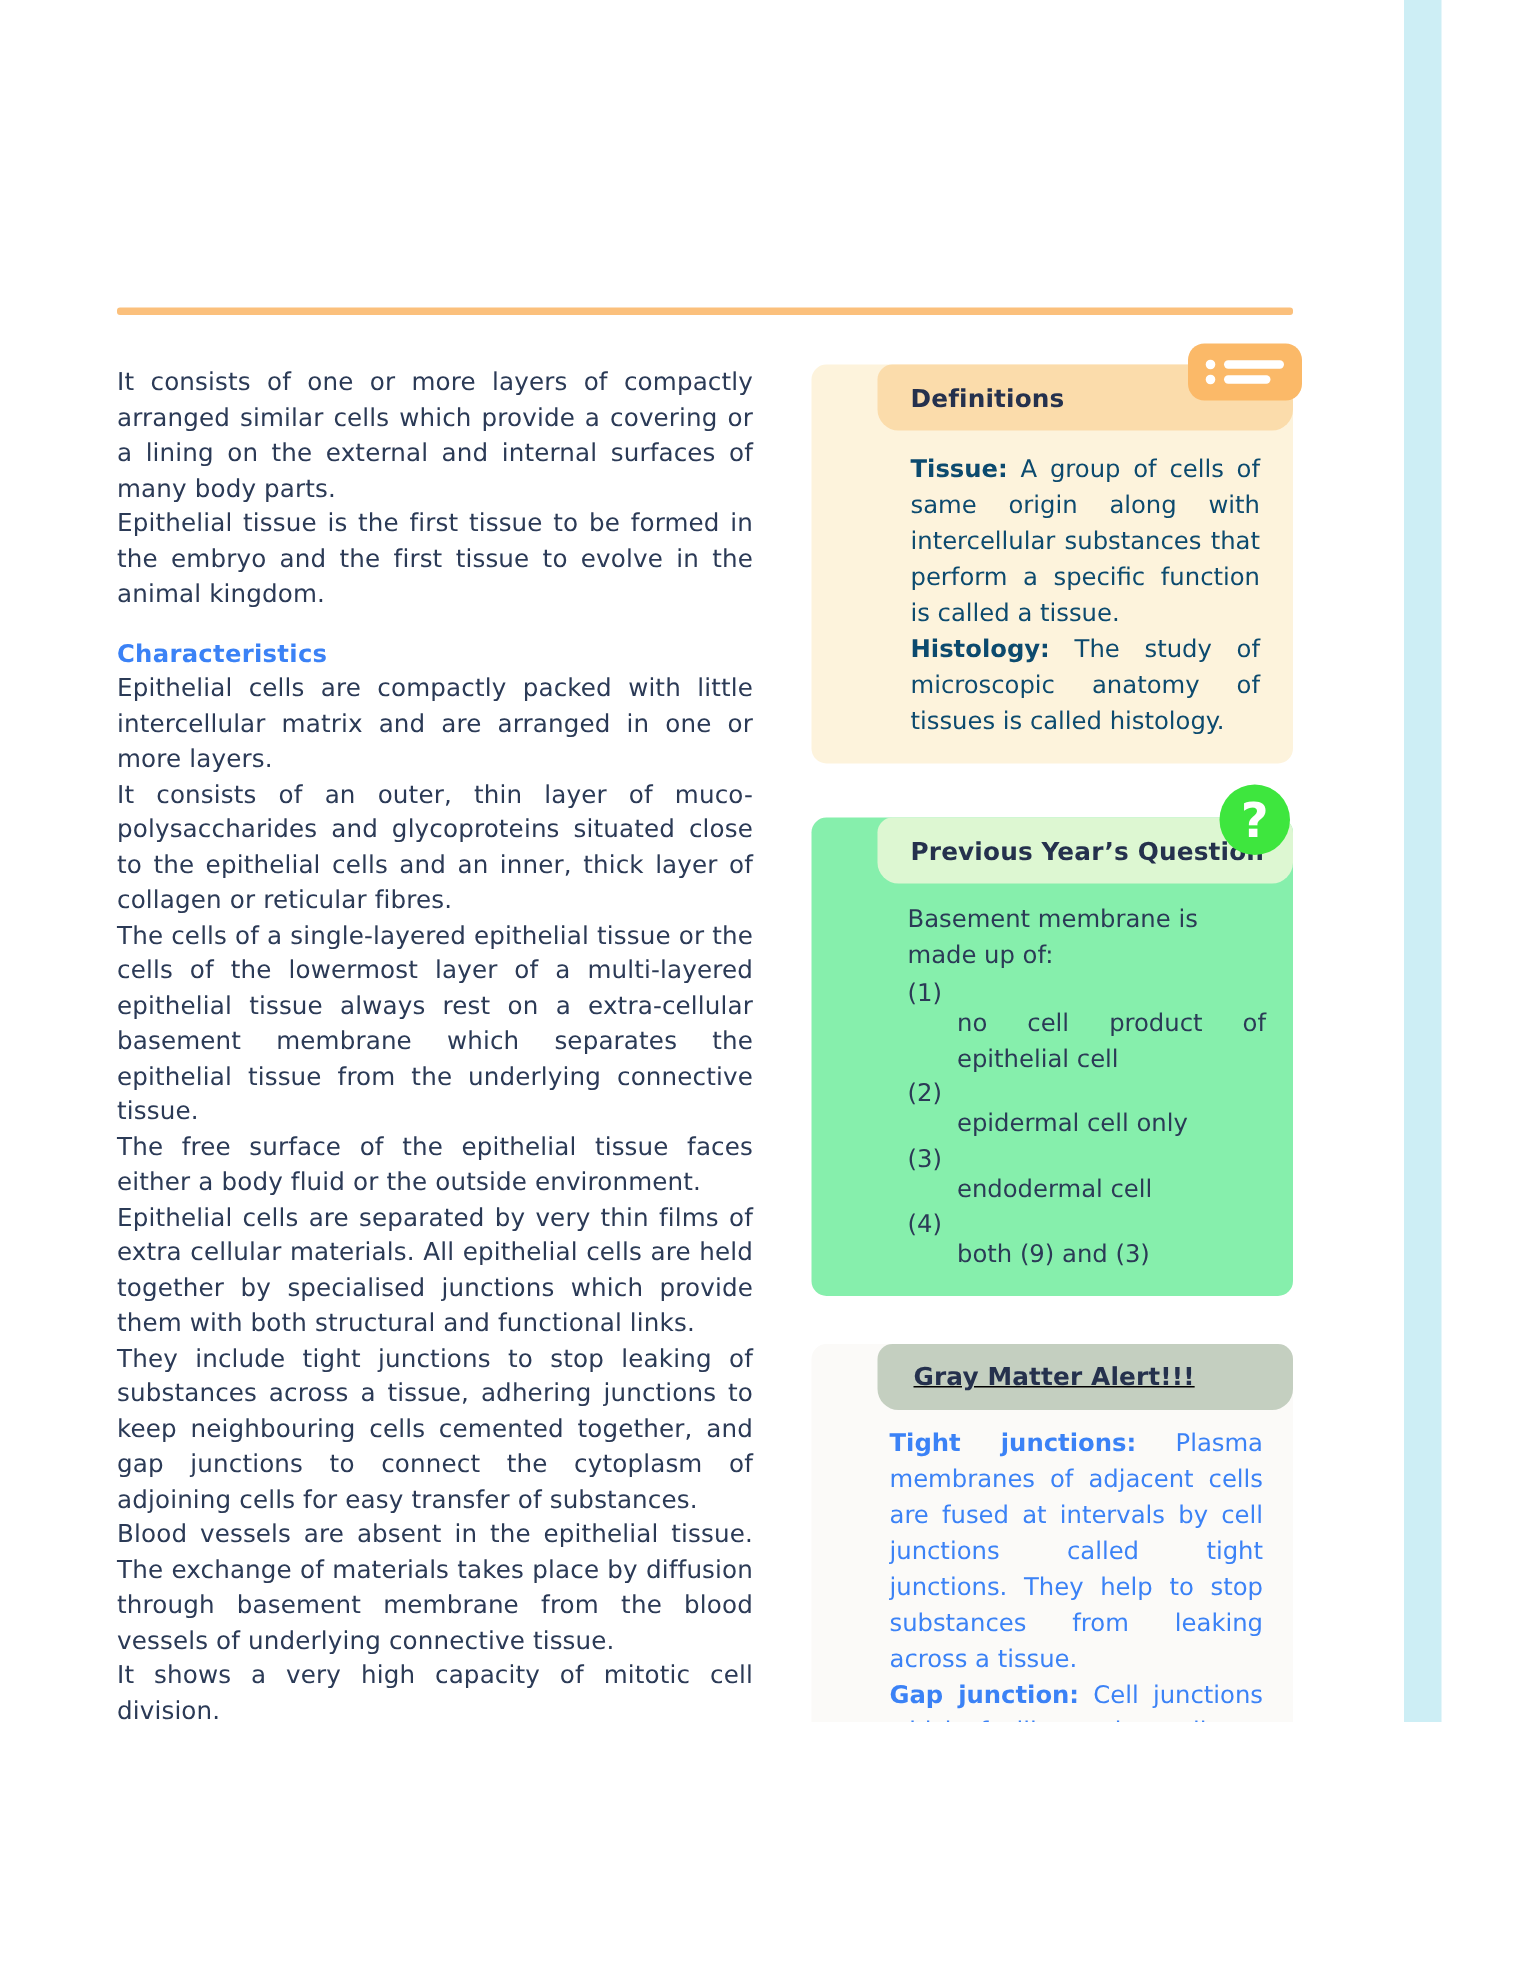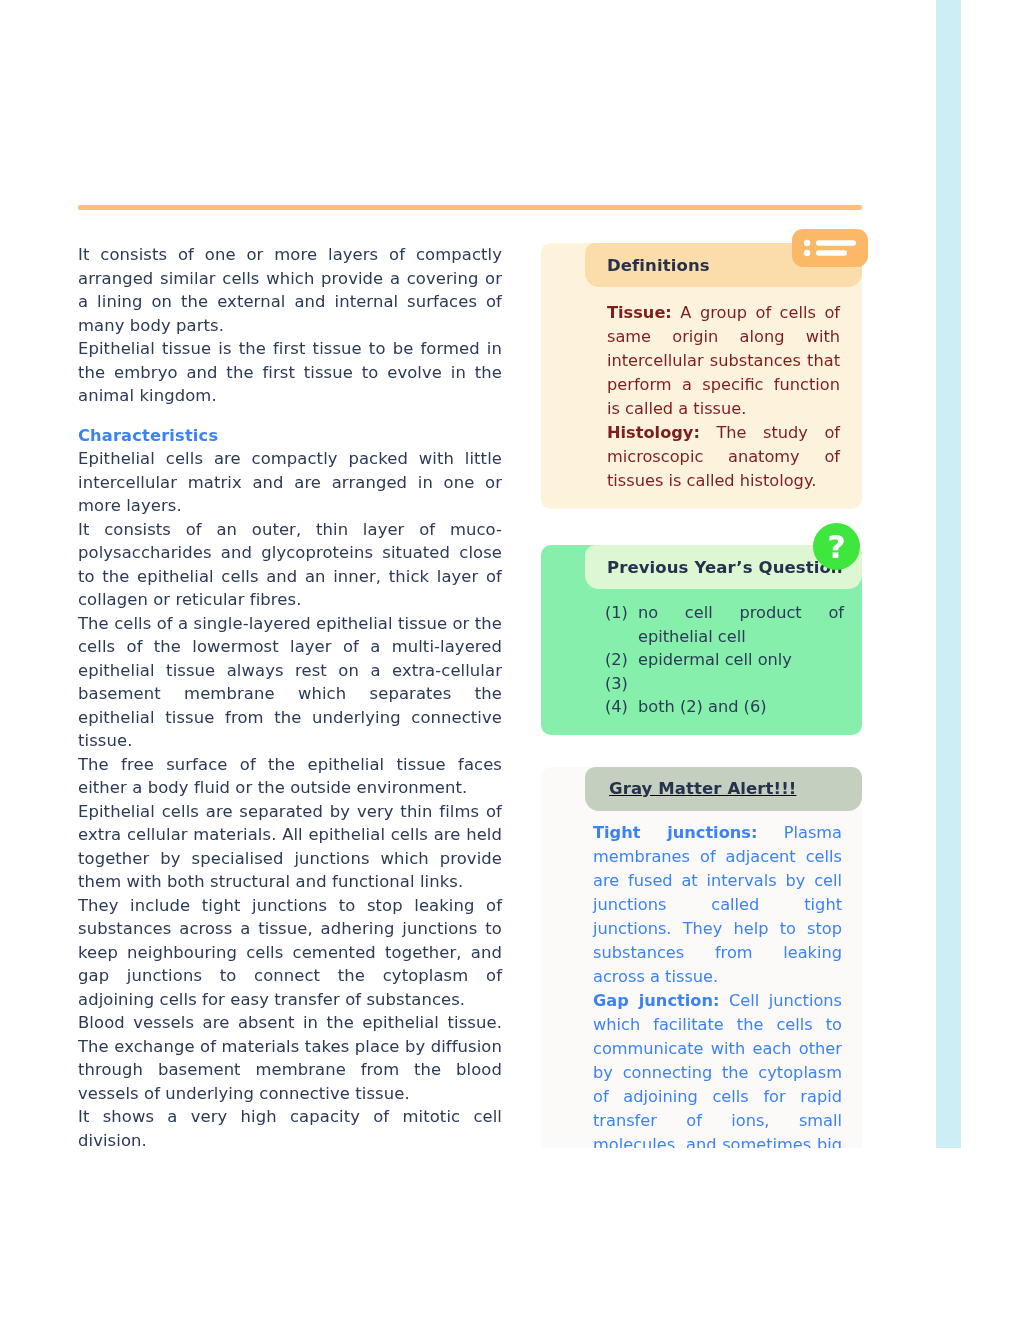--- a/index.html
+++ b/index.html
@@ -102,21 +102,21 @@
     height: 38px;
     background: #fbb968;
     border-radius: 11px;
     display: flex;
     align-items: center;
     justify-content: center;
   }
   .defs-icon .glyph { display: block; }
   .card-body {
     padding: 14px 22px 0 22px;
-    color: #7f1d1d;
+    color: #0c4a6e;
     font-size: 16.2px;
     line-height: 24px;
     text-align: justify;
   }
   .card-body .lead { font-weight: bold; }
 
   
   .pyq-card {
     background: #86efac;
     border-radius: 10px;
@@ -156,21 +156,21 @@
   }
   .pyq-body {
     padding: 12px 18px 0 20px;
     color: #2b3a56;
     font-size: 16.2px;
     line-height: 23.5px;
   }
   .pyq-stem { text-align: left; margin: 0 0 2px 0; }
   .opt-row { display: flex; align-items: flex-start; }
   .opt-num { width: 33px; flex: 0 0 33px; }
-  .opt-text { flex: 1 1 auto; text-align: justify; }
+  .opt-text { flex: 1 1 auto; text-align: justify; margin-top: 20px; }
   .opt-text.just { text-align-last: left; }
 
   
   .gm-card {
     background: #fbfaf8;
     border-radius: 10px;
     padding-bottom: 14px;
   }
   .gm-header {
     background: #c4cfc0;
@@ -254,34 +254,36 @@
     </div>
 
     <div class="card pyq-card">
       <div class="pyq-header">
         <span class="h-title">Previous Year’s Question</span>
       </div>
       <div class="pyq-icon">
         <span>?</span>
       </div>
       <div class="pyq-body">
+        <p class="pyq-stem">Basement membrane is made up of:</p>
         <div class="opt-row">
           <span class="opt-num">(1)</span>
           <span class="opt-text just">no cell product of epithelial cell</span>
         </div>
         <div class="opt-row">
           <span class="opt-num">(2)</span>
           <span class="opt-text">epidermal cell only</span>
         </div>
         <div class="opt-row">
           <span class="opt-num">(3)</span>
+          <span class="opt-text">endodermal cell</span>
         </div>
         <div class="opt-row">
           <span class="opt-num">(4)</span>
-          <span class="opt-text">both (2) and (6)</span>
+          <span class="opt-text">both (9) and (3)</span>
         </div>
       </div>
     </div>
 
     <div class="card gm-card">
       <div class="gm-header">
         <span class="h-title">Gray Matter Alert!!!</span>
       </div>
       <div class="gm-body">
         <p style="margin:0;">

